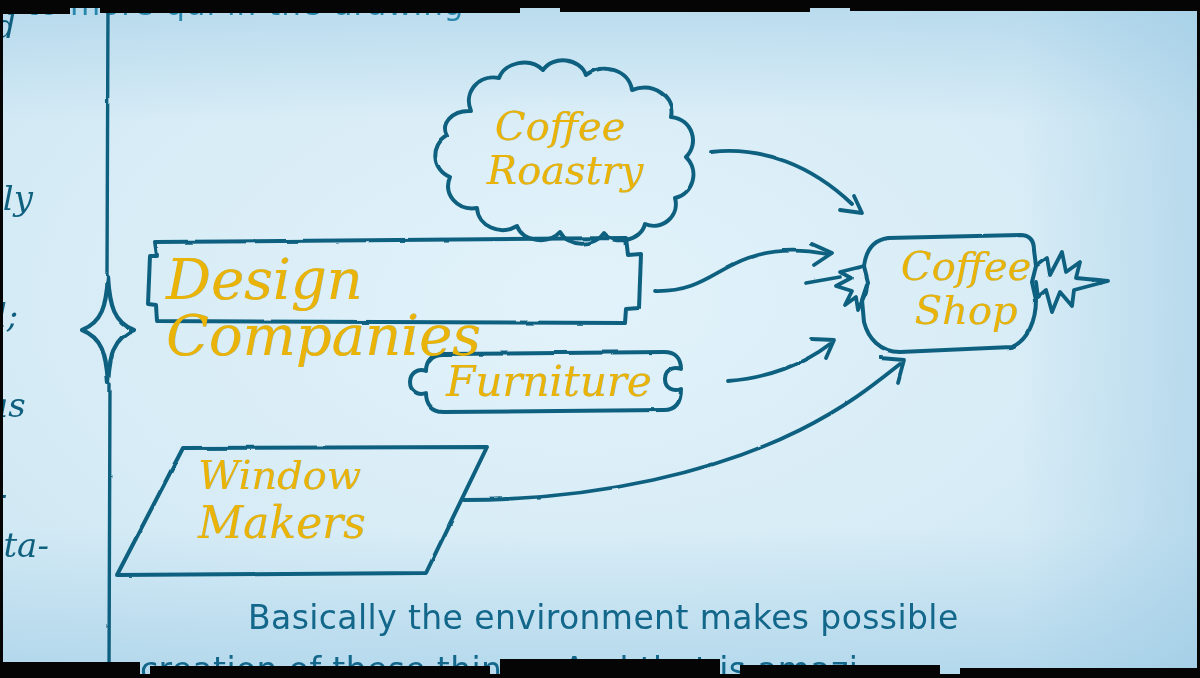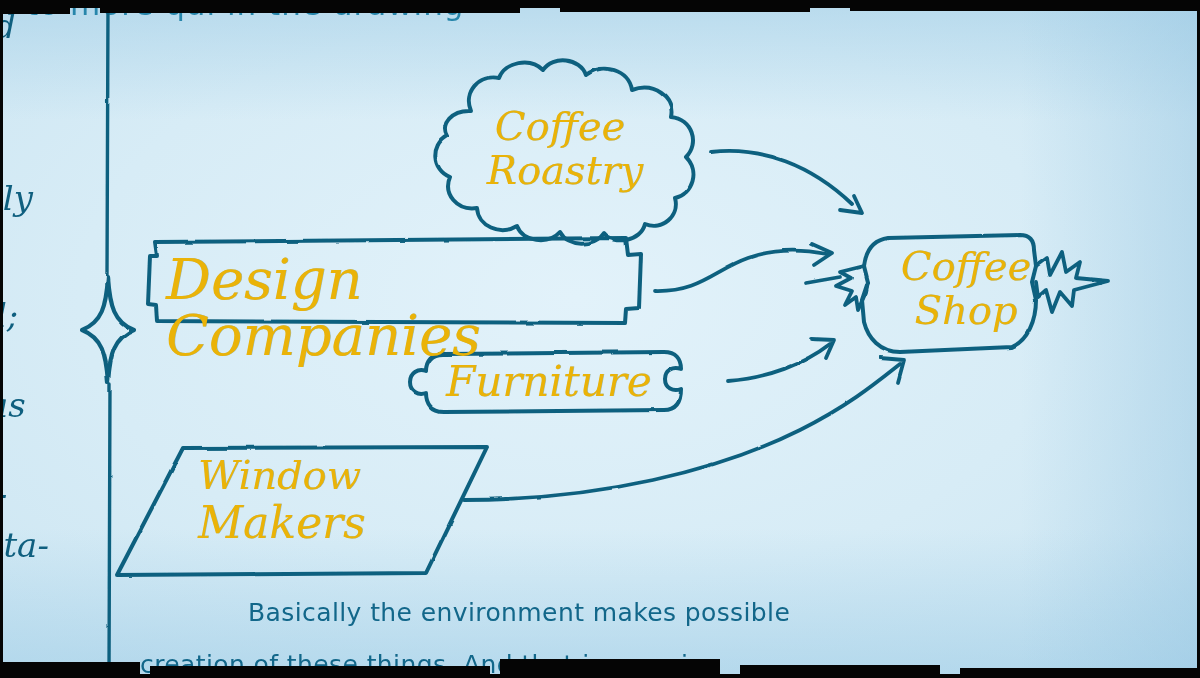--- a/index.html
+++ b/index.html
@@ -65,21 +65,21 @@
     font-family: "DejaVu Serif", serif;
     font-style: italic;
     color: #0f5f7f;
     font-size: 34px;
     white-space: nowrap;
   }
   .bottom-note {
     position: absolute;
     font-family: "DejaVu Sans", sans-serif;
     color: #12678a;
-    font-size: 25px;
+    font-size: 33px;
     white-space: nowrap;
     letter-spacing: 0.4px;
   }
   .top-note {
     position: absolute;
     font-family: "DejaVu Sans", sans-serif;
     color: #1b7fa6;
     font-size: 31px;
     white-space: nowrap;
     letter-spacing: 1px;

